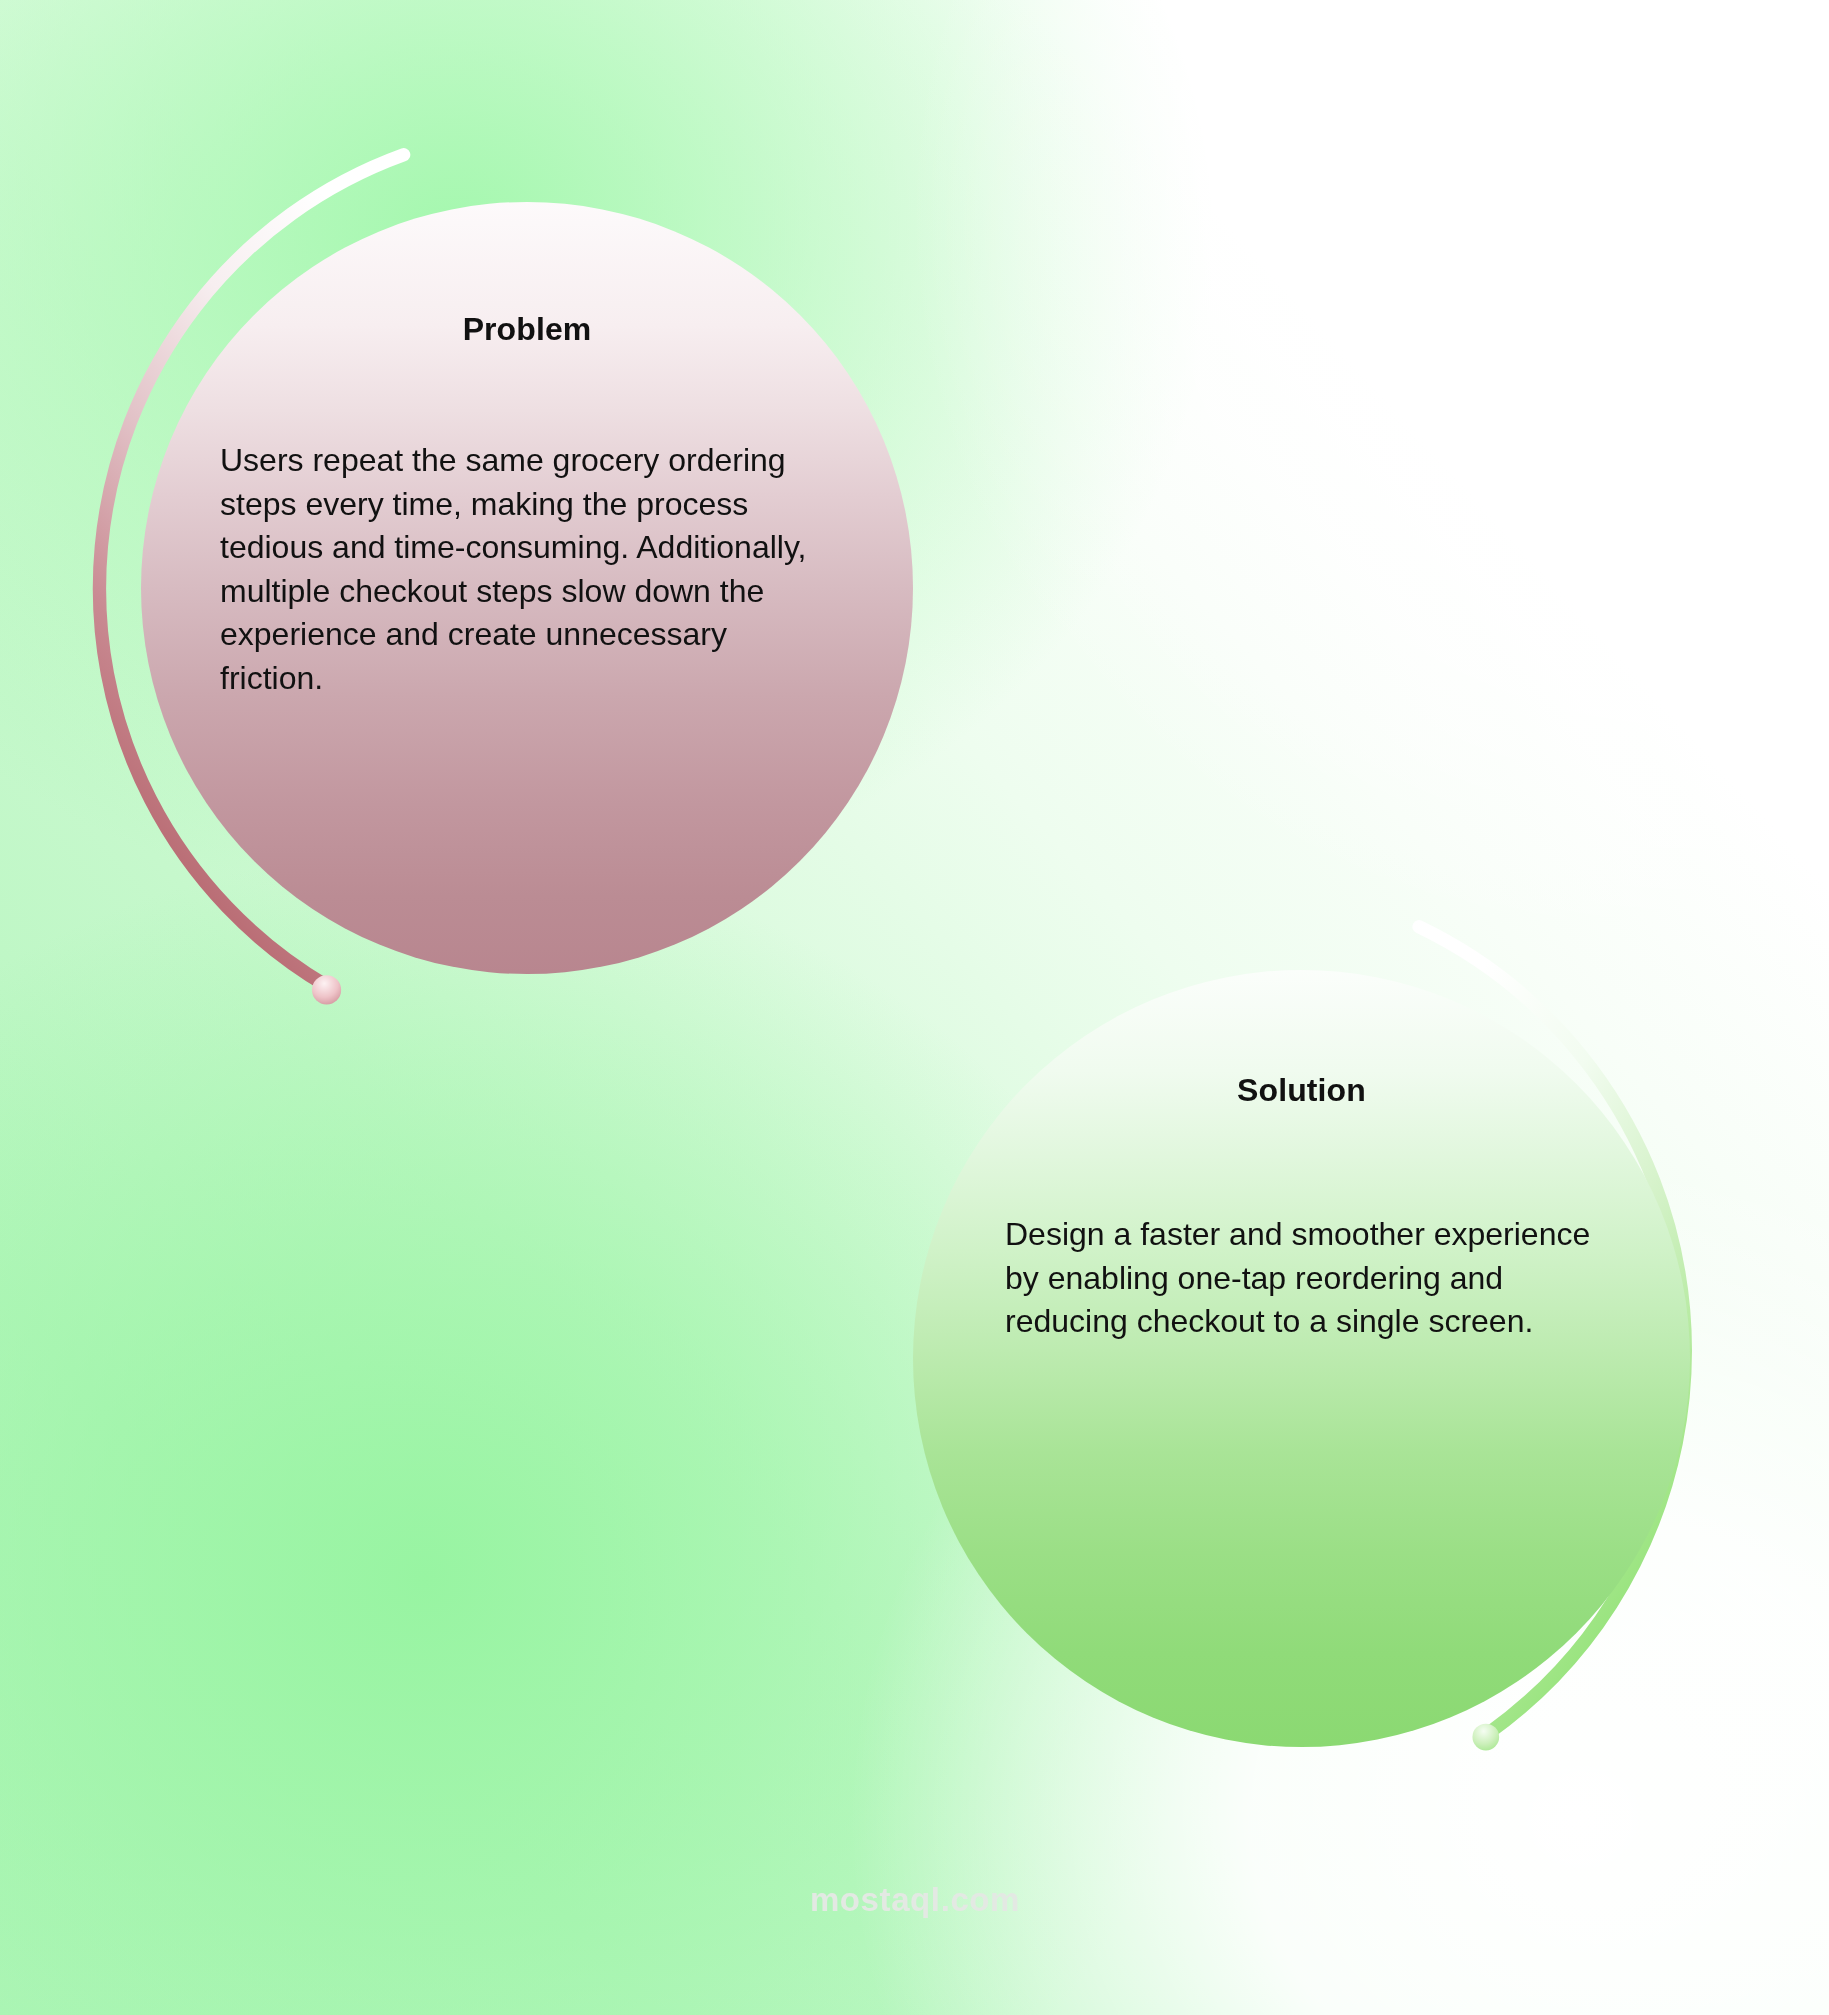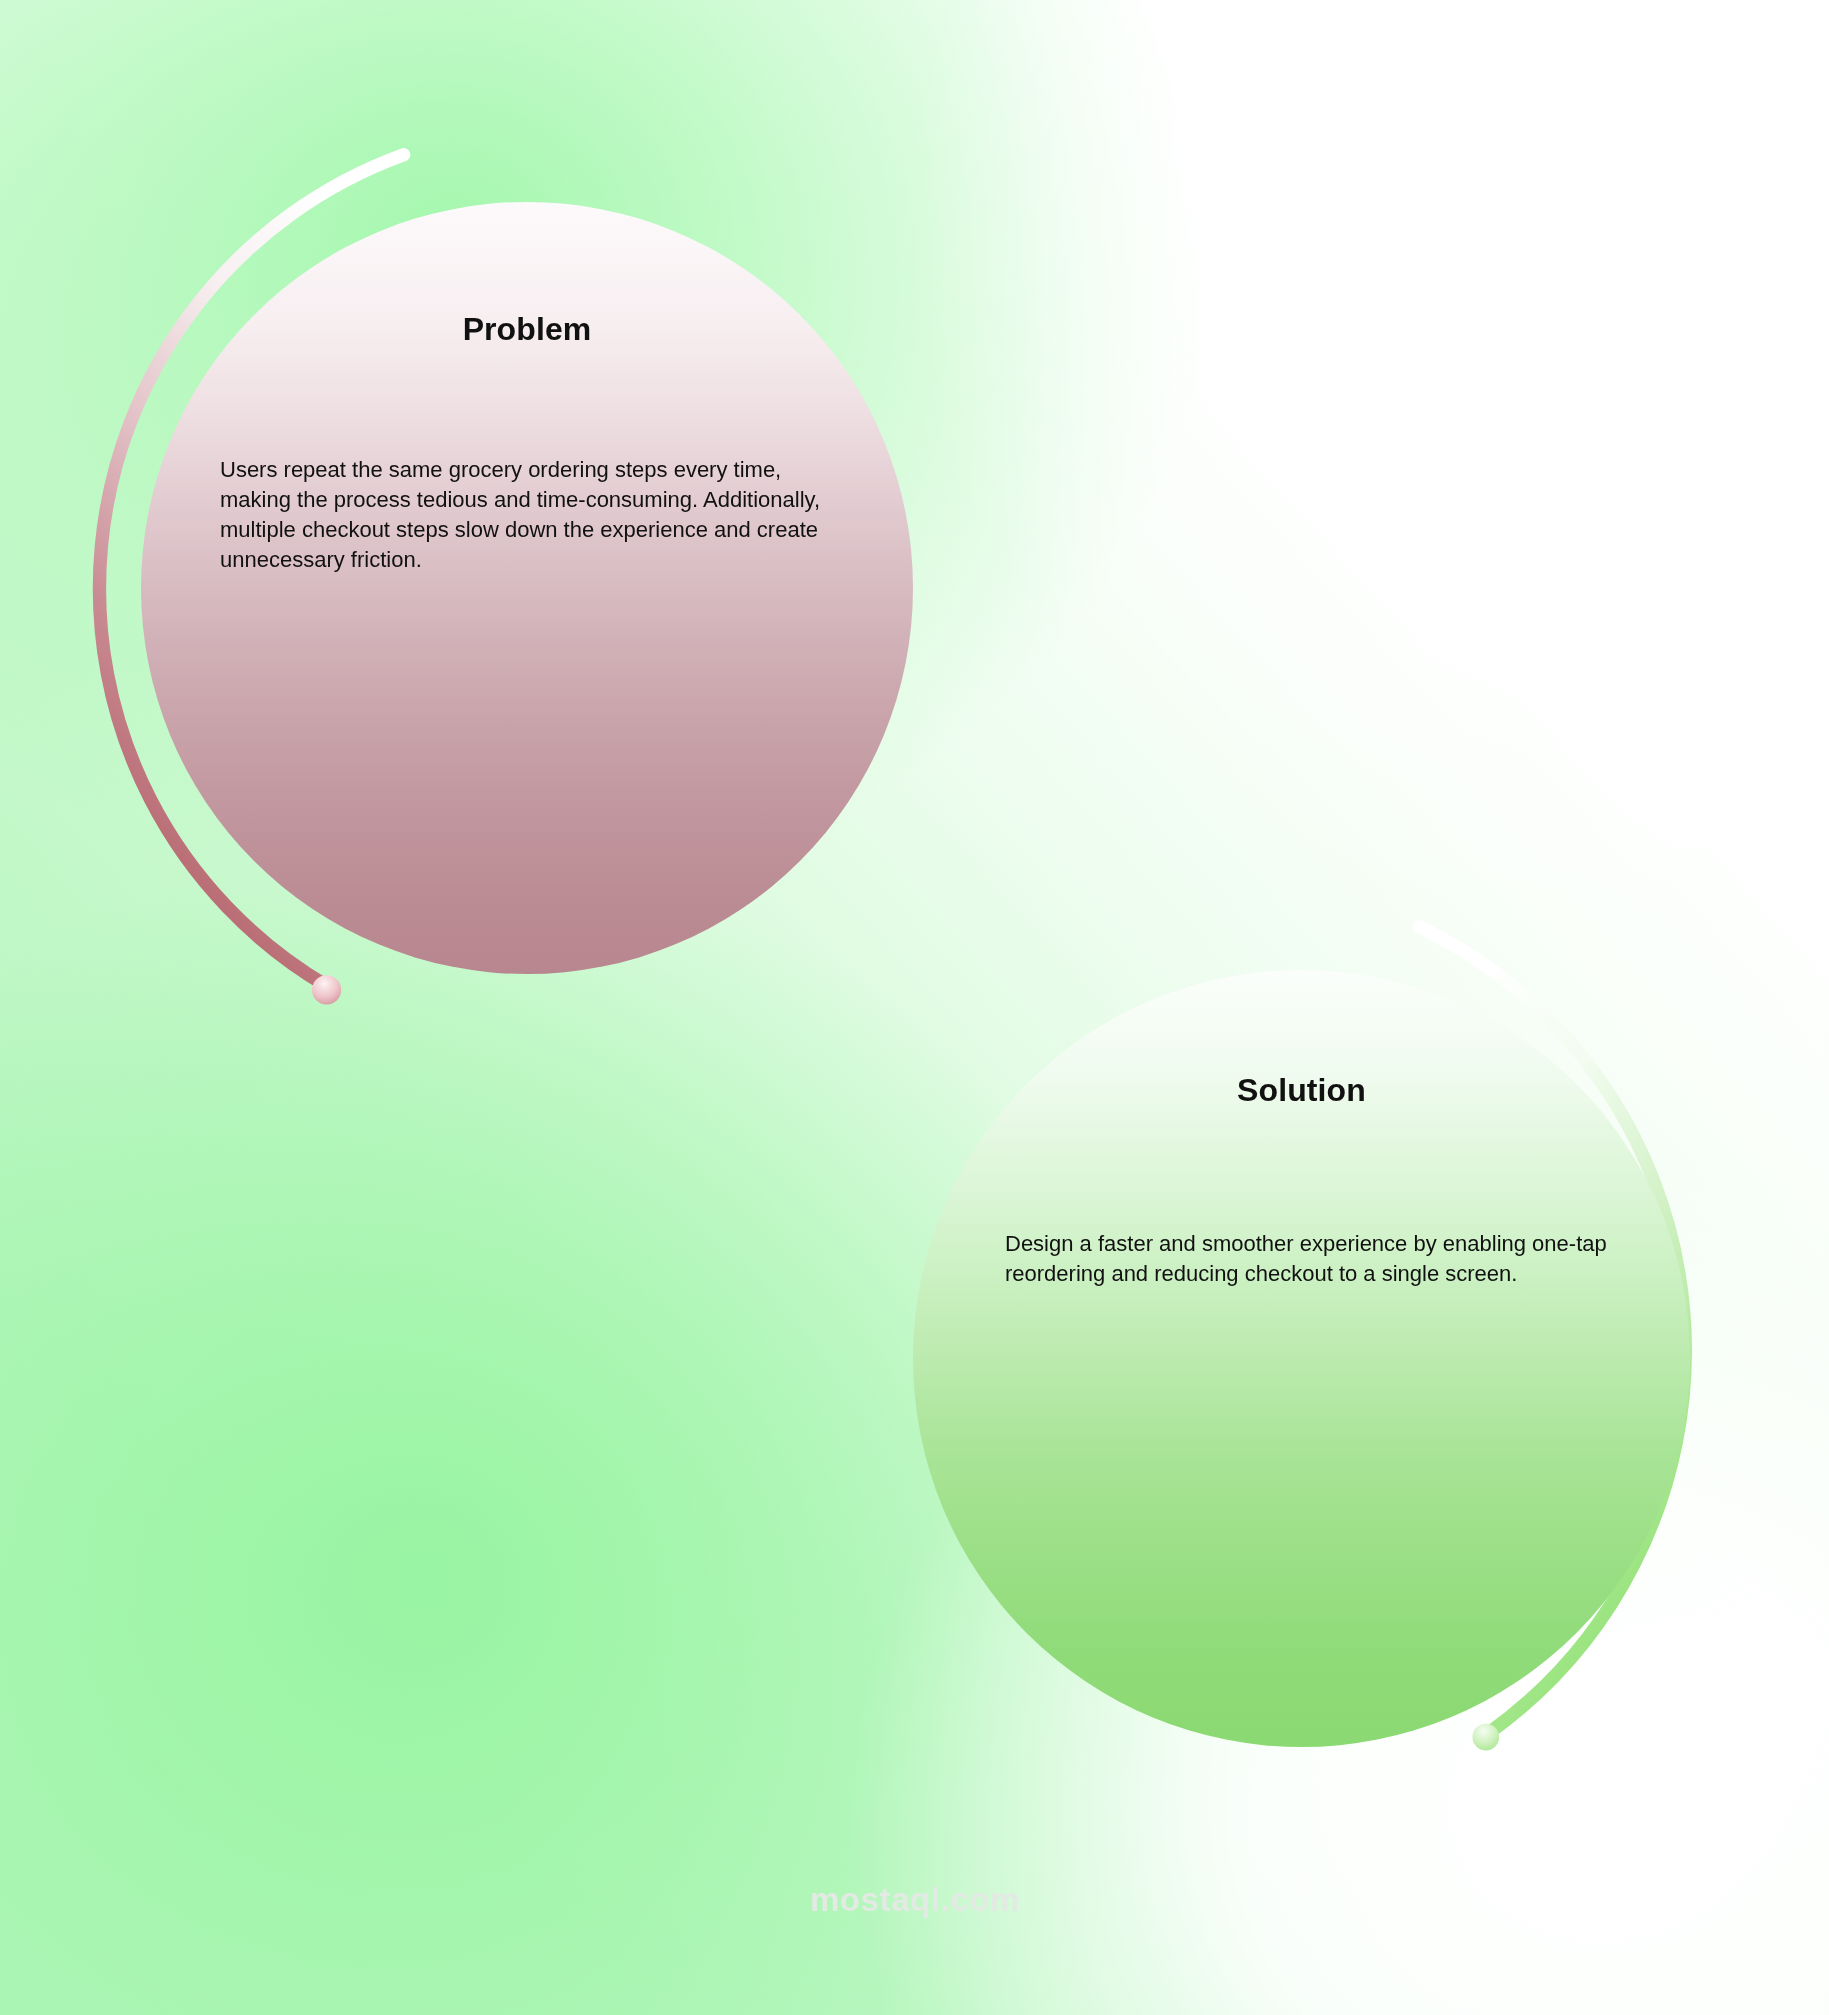--- a/index.html
+++ b/index.html
@@ -110,23 +110,22 @@
     font-size: 32px;
   }
   .bubble-solution .bubble-title {
     top: 102px;
     font-size: 32px;
   }
 
   .bubble-body {
     position: absolute;
     color: #111111;
-    font-size: 22px;
+    font-size: 32px;
     line-height: 1.36;
-    margin-top: 16px;
   }
   .bubble-problem .bubble-body {
     left: 79px;
     top: 237px;
     width: 607px;
   }
   .bubble-solution .bubble-body {
     left: 92px;
     top: 243px;
     width: 613px;

